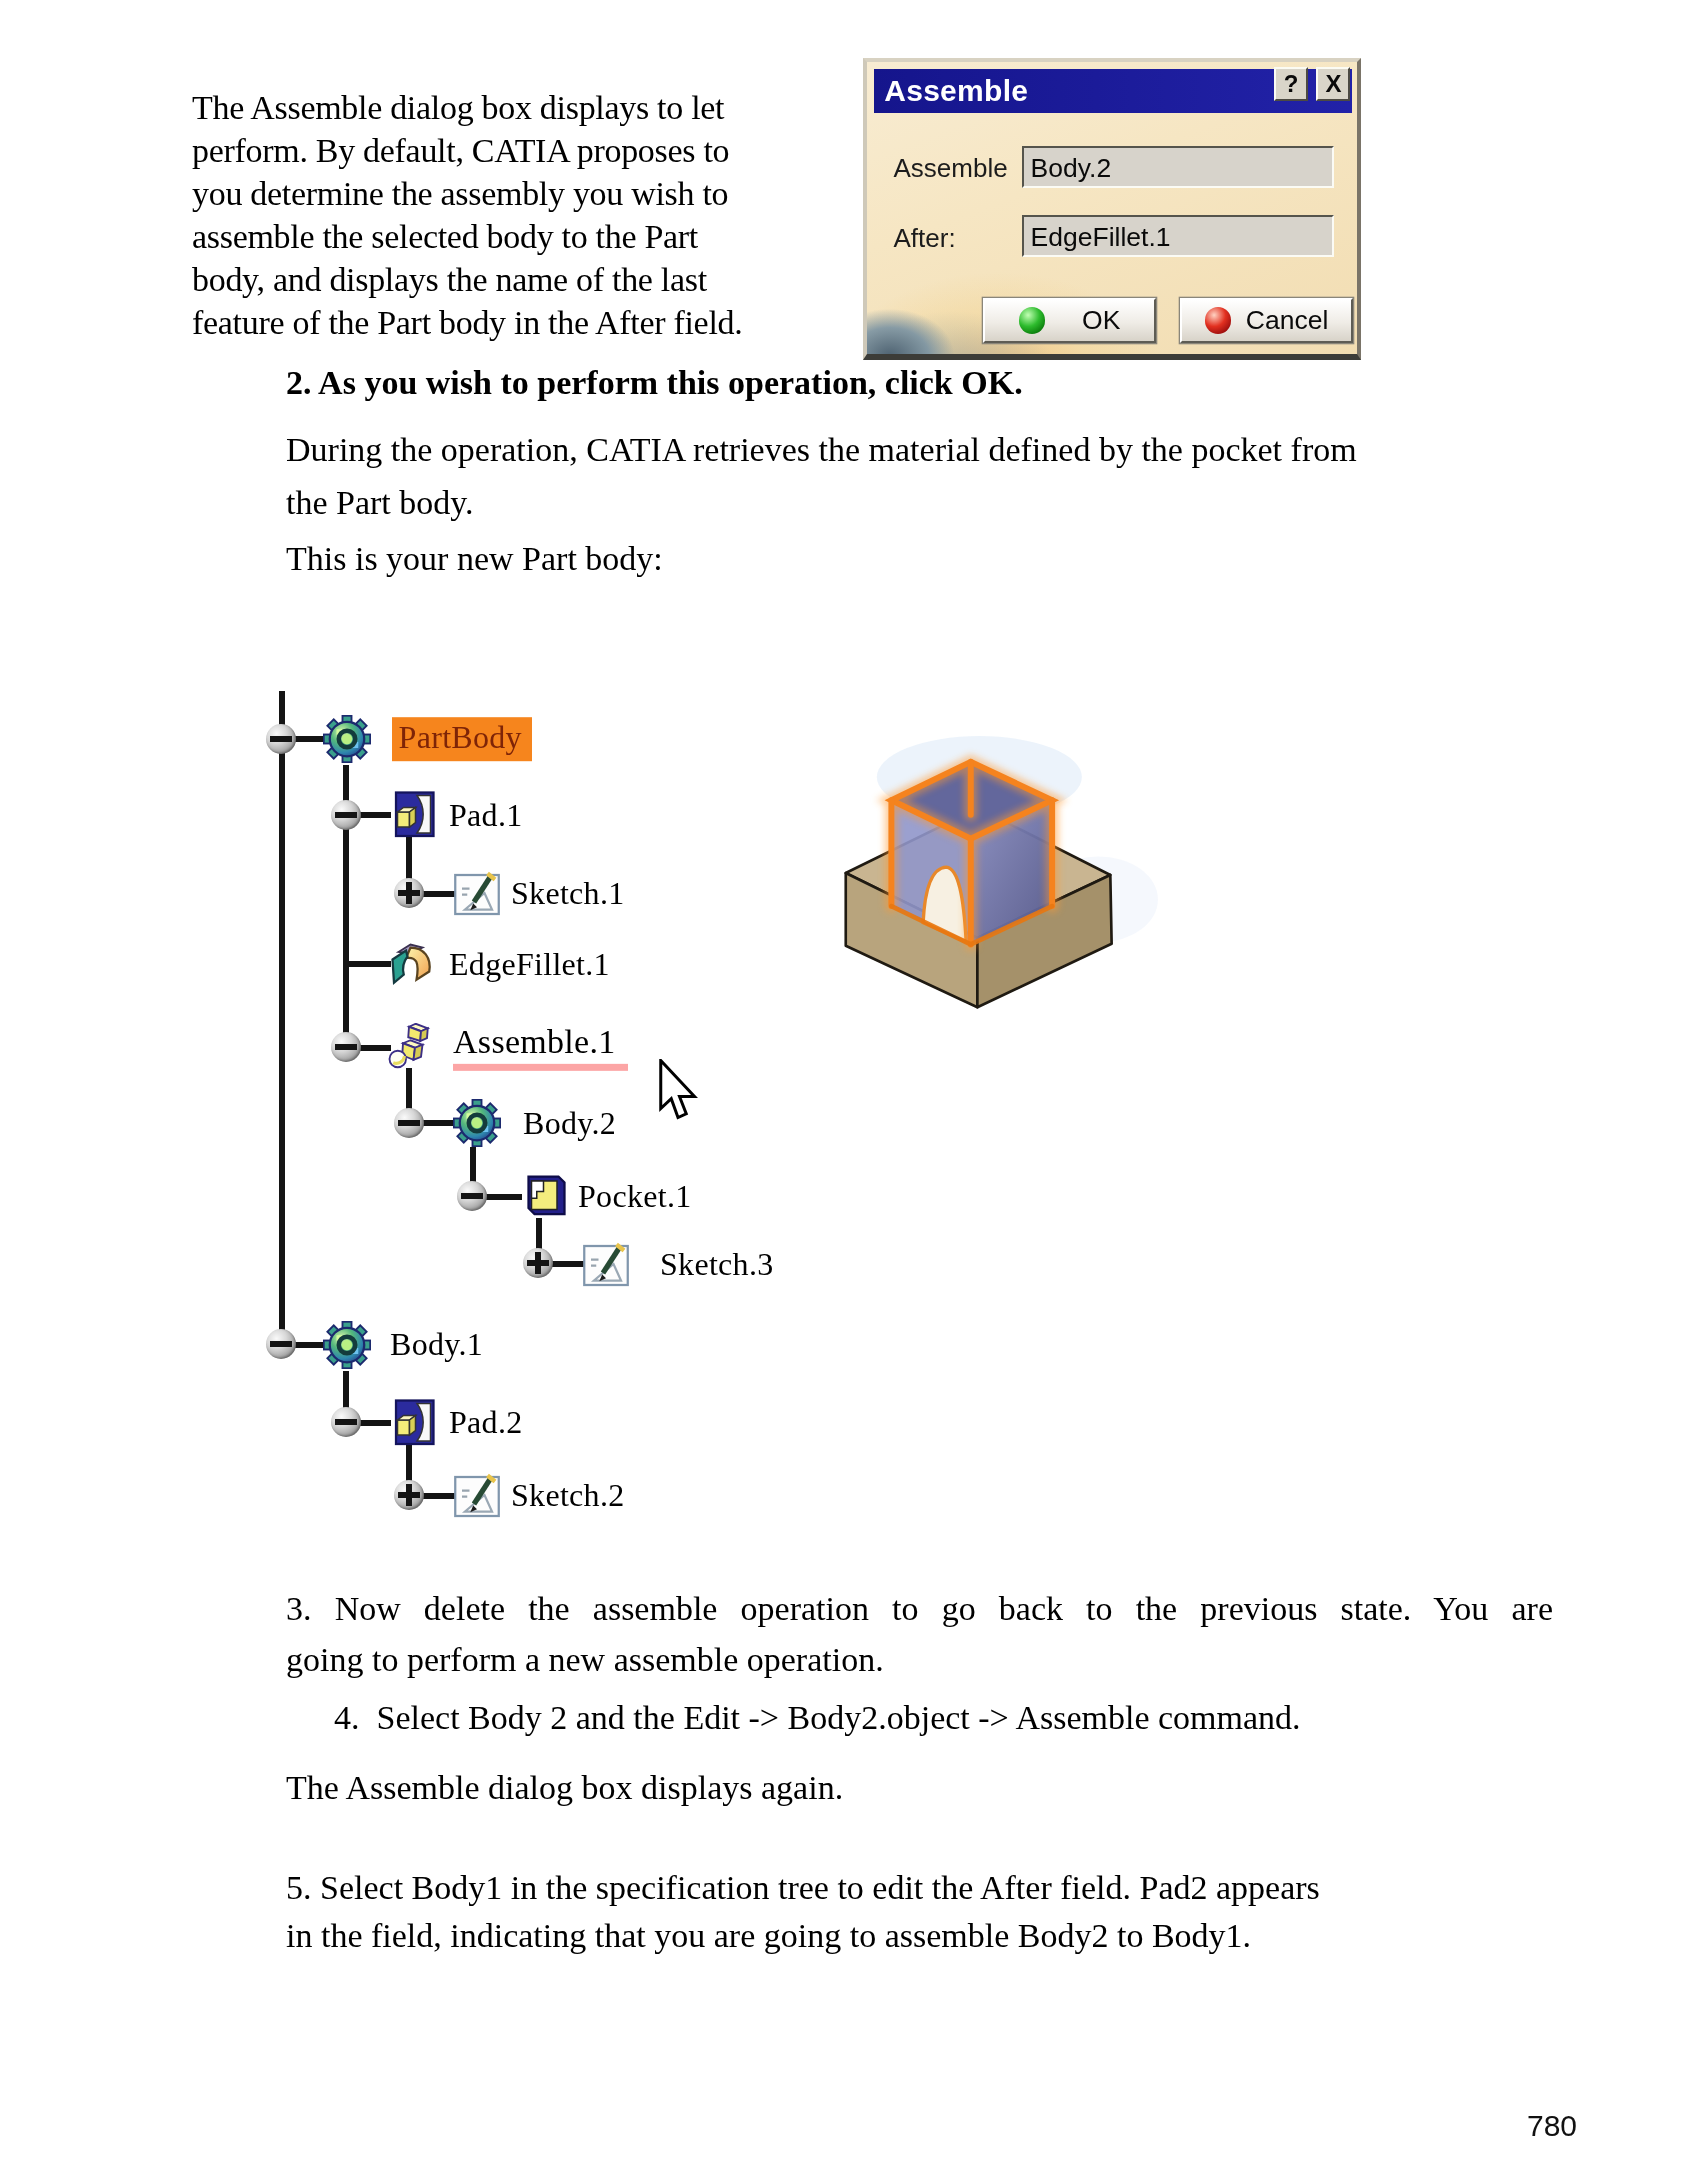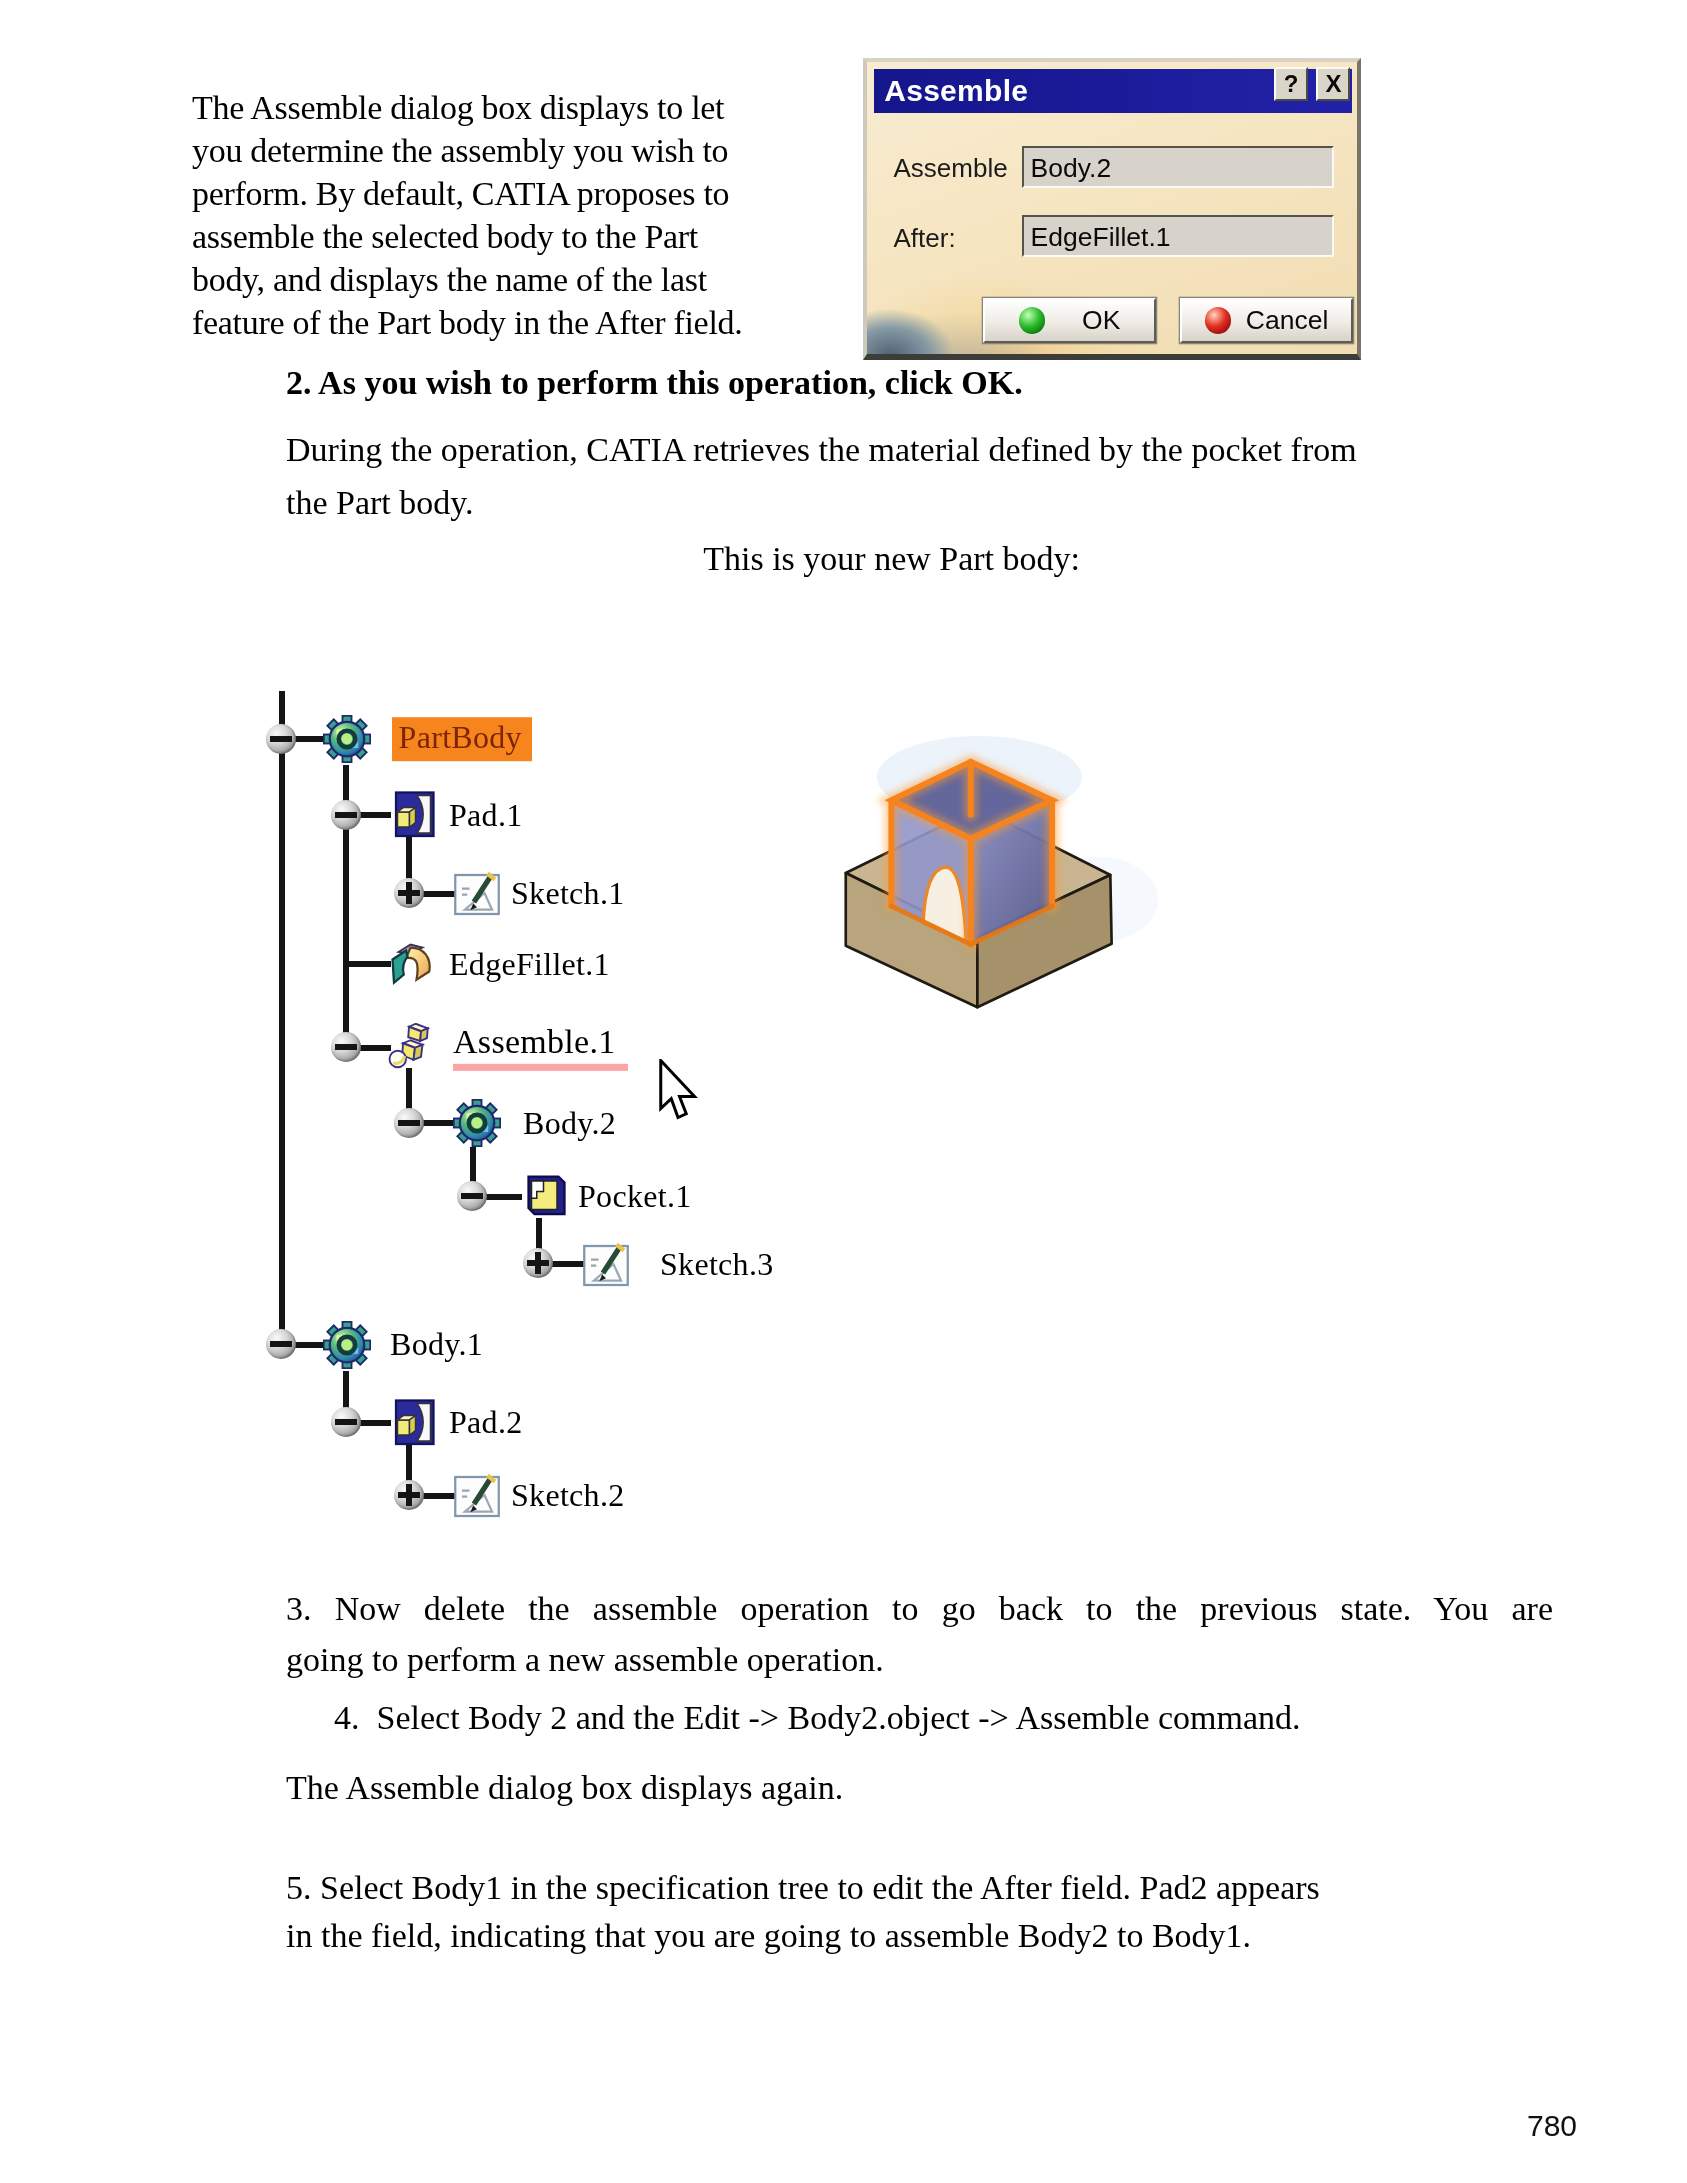--- a/index.html
+++ b/index.html
@@ -4,21 +4,21 @@
 <style>
   html,body{margin:0;padding:0;background:#e8e8e8;}
   .page{position:relative;width:1687px;height:2183px;background:#ffffff;overflow:hidden;
         font-family:"Liberation Serif",serif;color:#000;}
 
   
   .serif-line{white-space:pre-wrap;}
   .intro{position:absolute;left:192px;top:86px;width:668px;font-size:34px;line-height:43px;letter-spacing:-0.3px;}
   .step2{position:absolute;left:286px;top:361px;width:992px;font-size:34px;line-height:44px;font-weight:bold;}
   .during{position:absolute;left:286px;top:423px;width:1125px;font-size:34px;line-height:53px;}
-  .newbody{position:absolute;left:286px;top:537px;width:794px;font-size:34px;line-height:44px;text-align:right;}
+  .newbody{position:absolute;left:286px;top:537px;width:794px;font-size:34px;line-height:44px;}
   .step3{position:absolute;left:286px;top:1583px;width:1267px;font-size:34px;line-height:51px;}
   .step3 .just{text-align:justify;text-align-last:justify;}
   .step4{position:absolute;left:286px;top:1696px;width:1267px;font-size:34px;line-height:44px;margin-left:48px;}
   .again{position:absolute;left:286px;top:1766px;width:992px;font-size:34px;line-height:44px;}
   .step5{position:absolute;left:286px;top:1864px;width:1257px;font-size:34px;line-height:48px;}
   .pagenum{position:absolute;left:1527px;top:2109px;font-family:"Liberation Sans",sans-serif;font-size:30px;color:#111;}
 
   
   .dialog{position:absolute;left:863px;top:58px;width:498px;height:302px;box-sizing:border-box;
     border-top:4px solid #d8d2c2;border-left:4px solid #cfc9b9;border-right:4px solid #7a7468;border-bottom:6px solid #3c3c38;
@@ -69,22 +69,22 @@
   .part3d{position:absolute;left:814px;top:701px;width:549px;height:344px;}
   .defs-hidden{position:absolute;width:0;height:0;overflow:hidden;}
 </style>
 </head>
 <body>
 
 <div class="page">
 
   <div class="intro">
     <div class="serif-line">The Assemble dialog box displays to let</div>
+    <div class="serif-line">perform. By default, CATIA proposes to</div>
     <div class="serif-line">you determine the assembly you wish to</div>
-    <div class="serif-line">perform. By default, CATIA proposes to</div>
     <div class="serif-line">assemble the selected body to the Part</div>
     <div class="serif-line">body, and displays the name of the last</div>
     <div class="serif-line">feature of the Part body in the After field.</div>
   </div>
 
   <div class="dialog">
     <div class="dtitle">
       <span class="dtitle-text">Assemble</span>
     </div>
     <span class="dbtn help">?</span>

